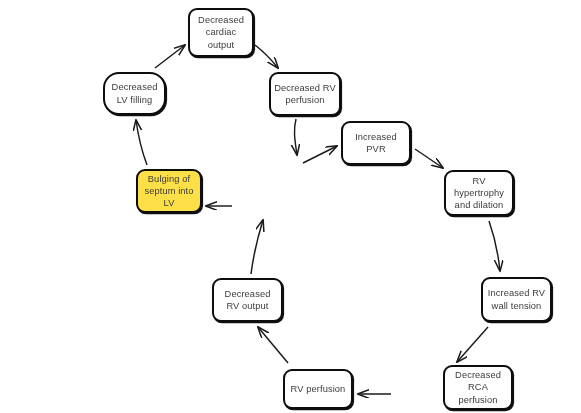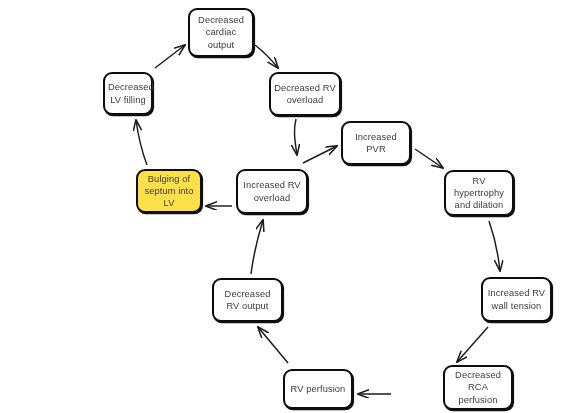--- a/index.html
+++ b/index.html
@@ -74,43 +74,40 @@
       <path d="M232,206 L206,206"></path>
       <path d="M147,165 C141,149 138,135 136,120"></path>
       <path d="M155,68 L185,45"></path>
     </g>
   </svg>
 
   <div class="node" style="left: 188px; top: 8px; width: 66px; height: 49px; background: rgb(255, 255, 255); border-color: rgb(13, 13, 13); color: rgb(59, 59, 59);">
     <span>Decreased cardiac output</span>
   </div>
   <div class="node" style="left: 269px; top: 72px; width: 72px; height: 44px; background: rgb(255, 255, 255); border-color: rgb(13, 13, 13); color: rgb(59, 59, 59);">
-    <span>Decreased RV overload</span>
+    <span>Decreased RV perfusion</span>
   </div>
   <div class="node" style="left: 444px; top: 170px; width: 70px; height: 46px; background: rgb(255, 255, 255); border-color: rgb(13, 13, 13); color: rgb(59, 59, 59);">
     <span>RV hypertrophy and dilation</span>
   </div>
   <div class="node" style="left: 341px; top: 121px; width: 70px; height: 44px; background: rgb(255, 255, 255); border-color: rgb(13, 13, 13); color: rgb(59, 59, 59);">
     <span>Increased PVR</span>
   </div>
   <div class="node" style="left: 481px; top: 277px; width: 71px; height: 45px; background: rgb(255, 255, 255); border-color: rgb(13, 13, 13); color: rgb(59, 59, 59);">
     <span>Increased RV wall tension</span>
   </div>
   <div class="node" style="left: 395px; top: 365px; width: 70px; height: 45px; background: rgb(255, 255, 255); border-color: rgb(13, 13, 13); color: rgb(59, 59, 59); margin-left: 48px;">
     <span>Decreased RCA perfusion</span>
   </div>
   <div class="node" style="left: 283px; top: 369px; width: 70px; height: 40px; background: rgb(255, 255, 255); border-color: rgb(13, 13, 13); color: rgb(59, 59, 59);">
     <span>RV perfusion</span>
   </div>
   <div class="node" style="left: 212px; top: 278px; width: 71px; height: 44px; background: rgb(255, 255, 255); border-color: rgb(13, 13, 13); color: rgb(59, 59, 59);">
     <span>Decreased RV output</span>
   </div>
-  <div class="node" style="left: 236px; top: 169px; width: 72px; height: 45px; background: rgb(255, 255, 255); border-color: rgb(13, 13, 13); color: rgb(59, 59, 59);">
-    <span>Increased RV overload</span>
-  </div>
   <div class="node" style="left: 136px; top: 169px; width: 66px; height: 44px; background: #fde047; border-color: rgb(13, 13, 13); color: rgb(59, 59, 59);">
     <span>Bulging of septum into LV</span>
   </div>
-  <div class="node" style="left: 103px; top: 72px; width: 50px; height: 43px; background: rgb(255, 255, 255); border-color: rgb(13, 13, 13); color: rgb(59, 59, 59);">
+  <div class="node" style="left: 103px; top: 72px; width: 63px; height: 43px; background: rgb(255, 255, 255); border-color: rgb(13, 13, 13); color: rgb(59, 59, 59); border-radius: 16px;">
     <span>Decreased LV filling</span>
   </div>
 
 </div>
 
 </body></html>

